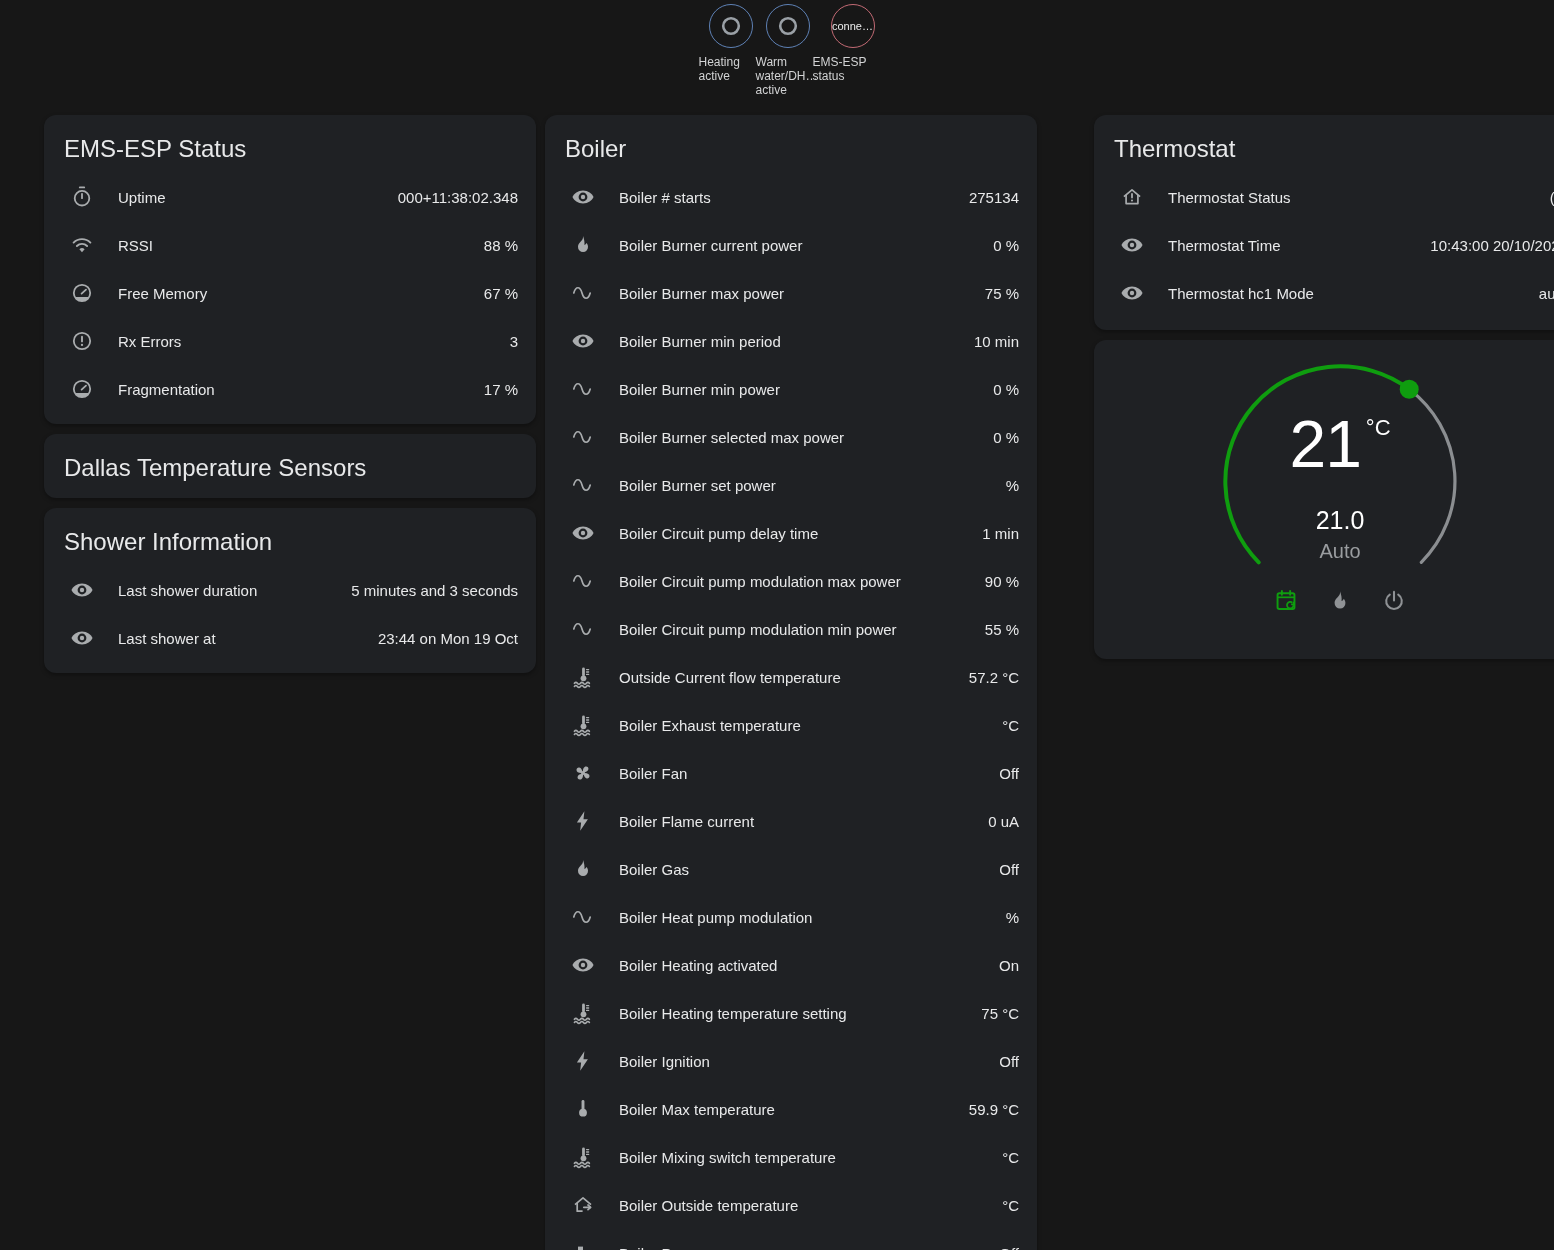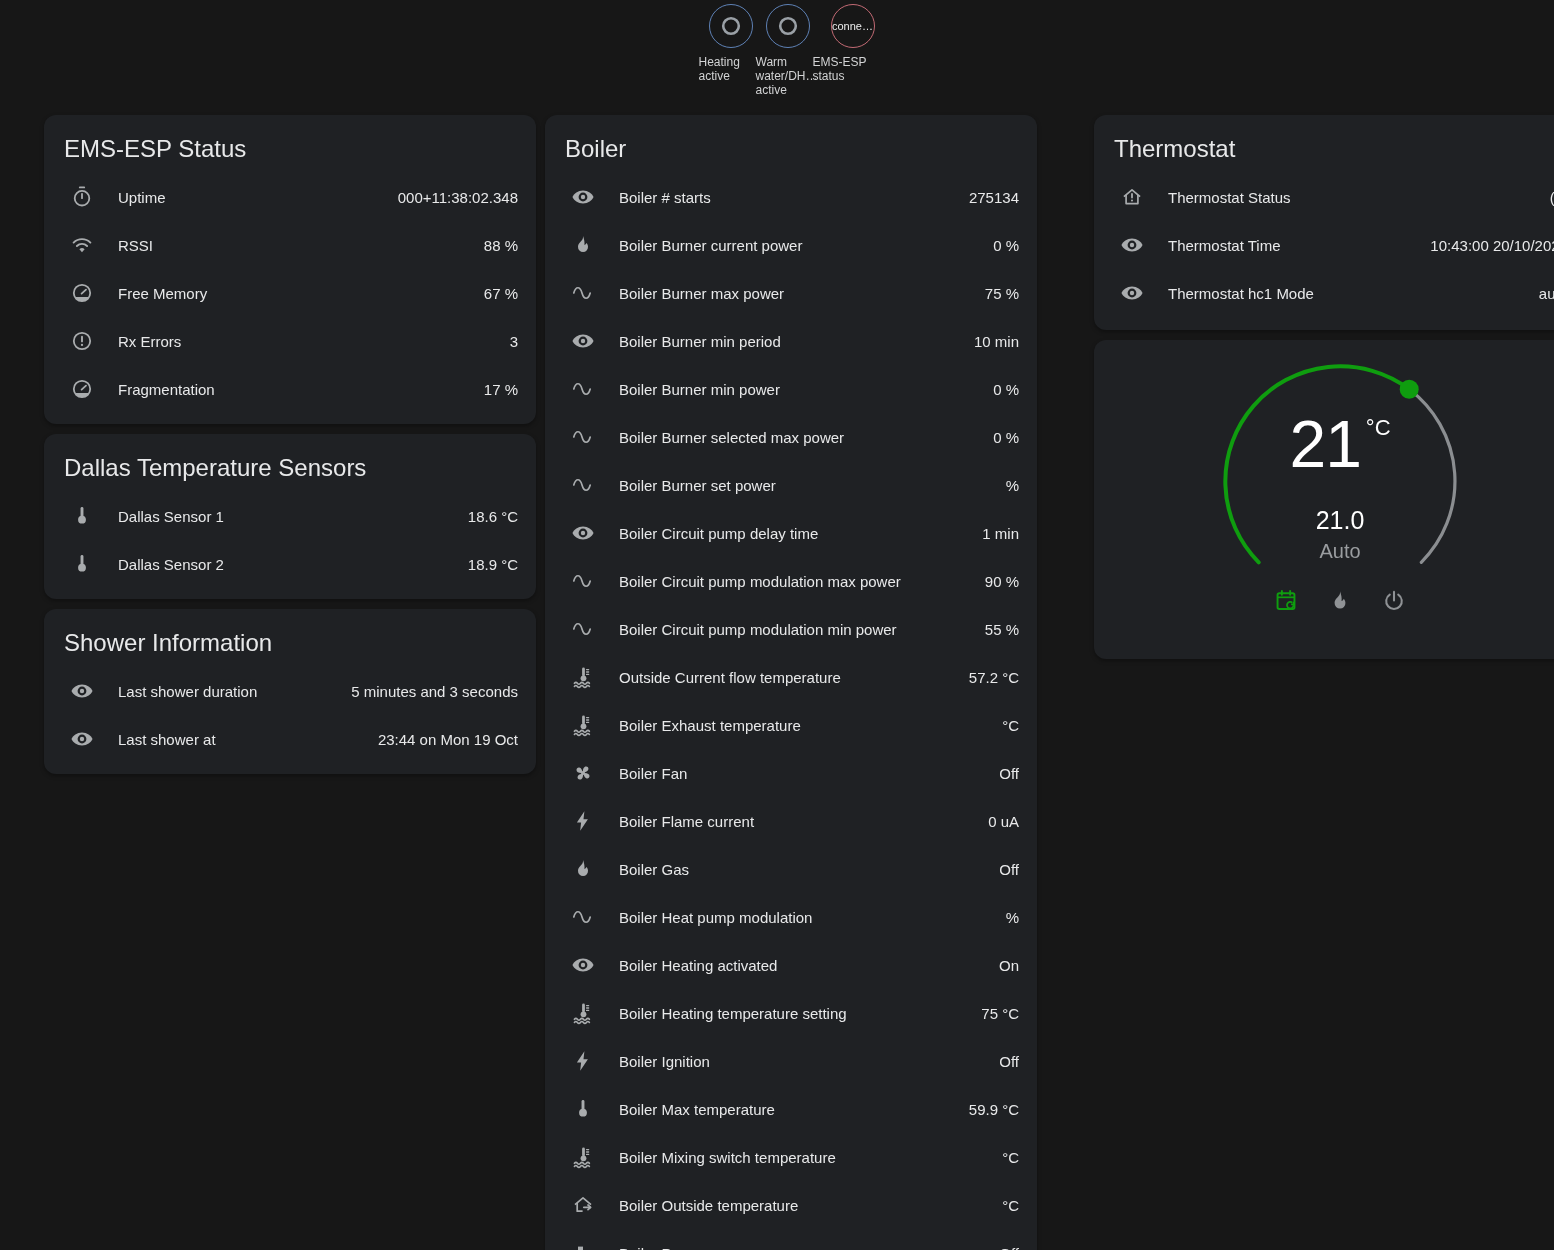--- a/index.html
+++ b/index.html
@@ -148,44 +148,20 @@
               </svg>
             </span>
             <span class="label">Fragmentation</span>
             <span class="value">17 %</span>
           </div>
         </div>
     </section>
 
     <section class="card">
       <h2 class="card-title">Dallas Temperature Sensors</h2>
-      <div class="rows">
-
-          <div class="row">
-            <span class="icon">
-              <svg viewBox="0 0 24 24" fill="currentColor">
-                <rect x="10.55" y="3" width="2.9" height="9.6" rx="1.45"></rect>
-                <circle cx="12" cy="15.7" r="3.9"></circle>
-              </svg>
-            </span>
-            <span class="label">Dallas Sensor 1</span>
-            <span class="value">18.6 °C</span>
-          </div>
-
-          <div class="row">
-            <span class="icon">
-              <svg viewBox="0 0 24 24" fill="currentColor">
-                <rect x="10.55" y="3" width="2.9" height="9.6" rx="1.45"></rect>
-                <circle cx="12" cy="15.7" r="3.9"></circle>
-              </svg>
-            </span>
-            <span class="label">Dallas Sensor 2</span>
-            <span class="value">18.9 °C</span>
-          </div>
-        </div>
     </section>
 
     <section class="card">
       <h2 class="card-title">Shower Information</h2>
       <div class="rows">
 
           <div class="row">
             <span class="icon">
               <svg viewBox="0 0 24 24">
                 <path fill="currentColor" d="M12 5.5C7 5.5 2.9 8.6 1.5 12c1.4 3.4 5.5 6.5 10.5 6.5S21.1 15.4 22.5 12C21.1 8.6 17 5.5 12 5.5z"></path>

